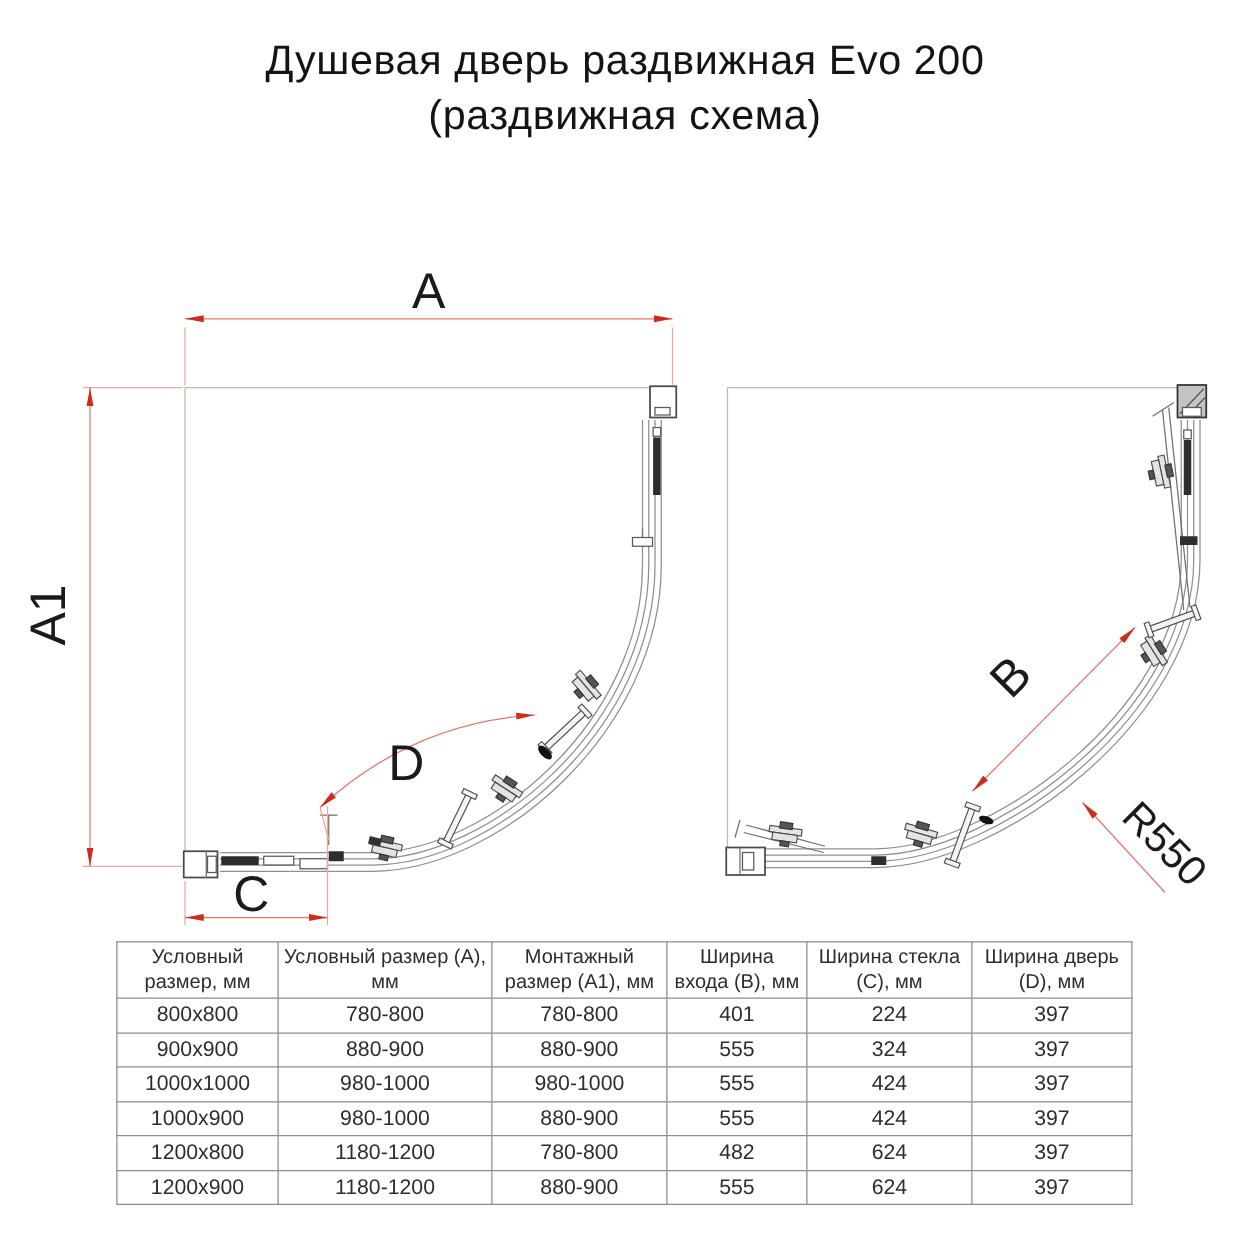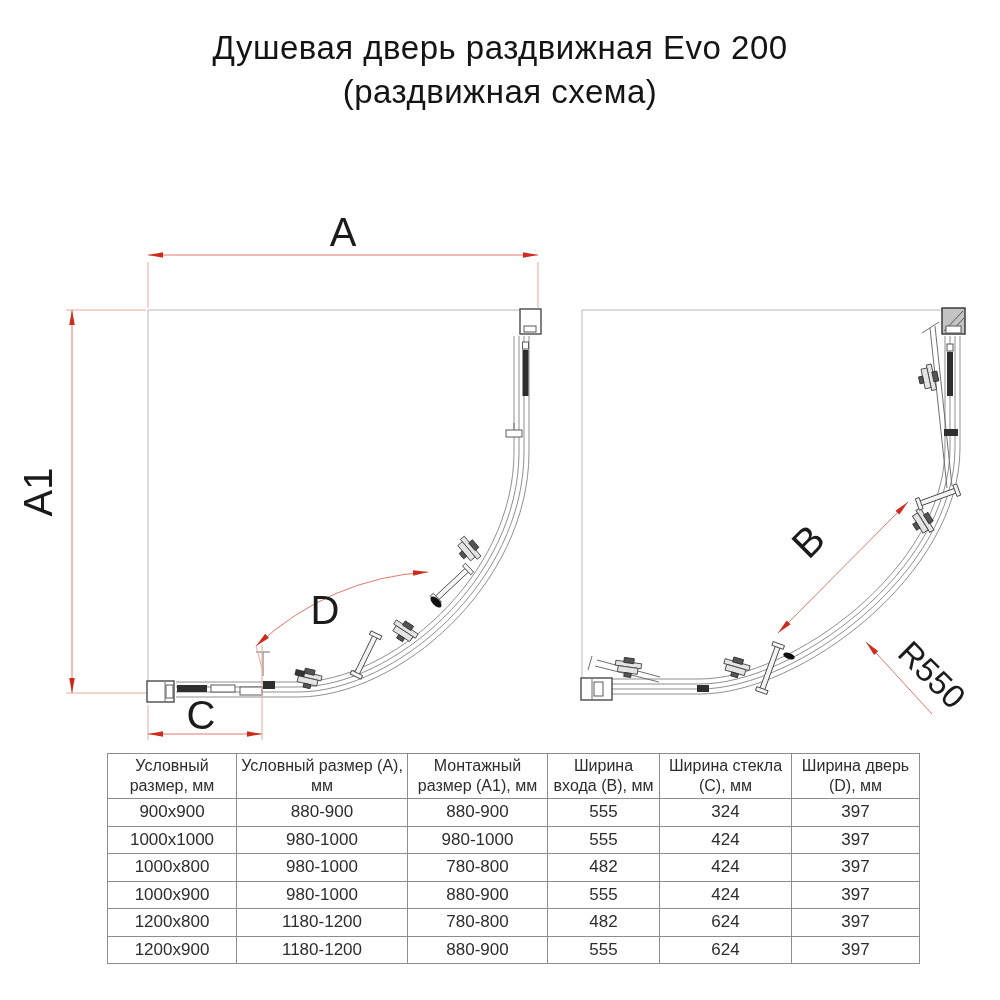--- a/index.html
+++ b/index.html
@@ -20,21 +20,21 @@
   .profile{fill:#ffffff;stroke:#4a4a4a;stroke-width:1.4;}
   .profile-inner{fill:#ffffff;stroke:#5a5a5a;stroke-width:1;}
   .hatch{stroke:#555;stroke-width:1;}
   .hw rect{fill:#e4e4e4;stroke:#4a4a4a;stroke-width:.9;}
   .hw rect.dk{fill:#555;stroke:#333;}
   .stile rect{fill:#f4f4f4;stroke:#4a4a4a;stroke-width:.9;}
   .dark{fill:#2e2e2e;stroke:none;}
   .thin{fill:none;stroke:#6f6f6f;stroke-width:1;}
 
   
-  .size-table{position:absolute;left:107px;top:753px;}
+  .size-table{position:absolute;left:93px;top:753px;}
   table{border-collapse:collapse;table-layout:fixed;background:#fff;}
   th,td{border:1px solid #8d8d8d;text-align:center;vertical-align:middle;
         font-weight:400;color:#2d2d2d;padding:0 4px;}
   th{height:44px;font-size:16px;line-height:1.22;}
   td{height:26.5px;font-size:17px;}
 </style>
 </head>
 <body>
 
 <div class="title">
@@ -248,44 +248,44 @@
         <th>Условный размер, мм</th>
         <th>Условный размер (A), мм</th>
         <th>Монтажный размер (A1), мм</th>
         <th>Ширина входа (B), мм</th>
         <th>Ширина стекла (C), мм</th>
         <th>Ширина дверь (D), мм</th>
       </tr>
     </thead>
     <tbody>
       <tr>
+        <td>800x800</td>
+        <td>780-800</td>
+        <td>780-800</td>
+        <td>401</td>
+        <td>224</td>
+        <td>397</td>
+      </tr>
+      <tr>
         <td>900x900</td>
         <td>880-900</td>
         <td>880-900</td>
         <td>555</td>
         <td>324</td>
         <td>397</td>
       </tr>
       <tr>
         <td>1000x1000</td>
         <td>980-1000</td>
         <td>980-1000</td>
         <td>555</td>
         <td>424</td>
         <td>397</td>
       </tr>
       <tr>
-        <td>1000x800</td>
-        <td>980-1000</td>
-        <td>780-800</td>
-        <td>482</td>
-        <td>424</td>
-        <td>397</td>
-      </tr>
-      <tr>
         <td>1000x900</td>
         <td>980-1000</td>
         <td>880-900</td>
         <td>555</td>
         <td>424</td>
         <td>397</td>
       </tr>
       <tr>
         <td>1200x800</td>
         <td>1180-1200</td>

